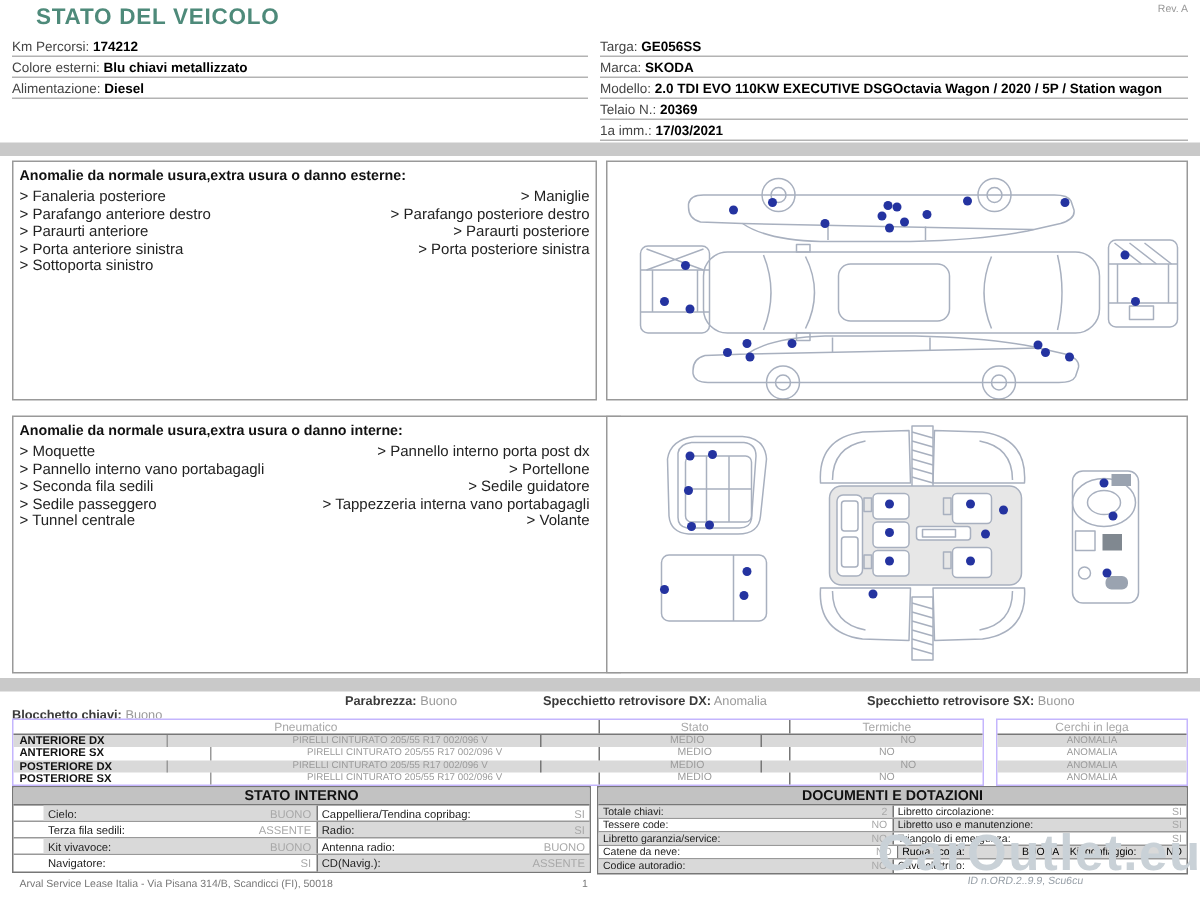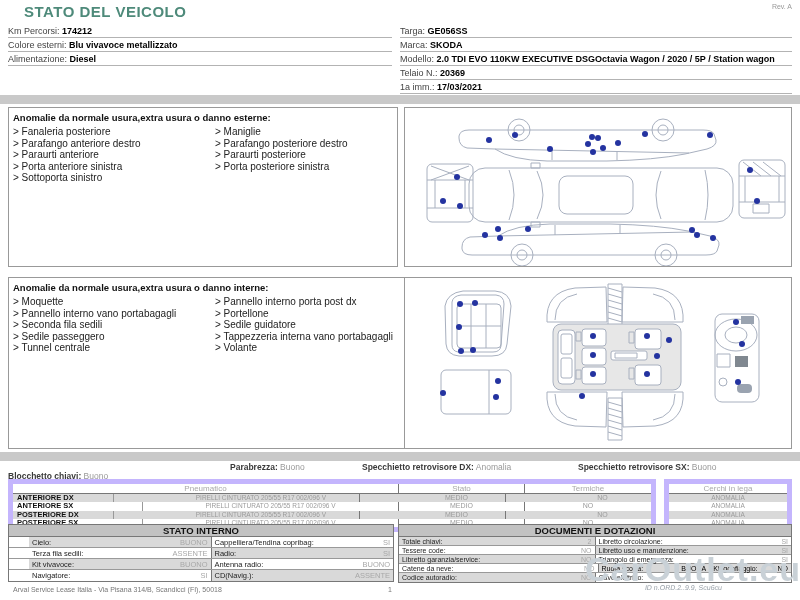--- a/index.html
+++ b/index.html
@@ -16,27 +16,27 @@
   .hrow .lbl { color:#444; }
   .hrow .val { font-weight:bold; color:#000; }
 
   .bar { left:0; width:800px; height:9px; background:#c9c9c9; }
 
   .panel { border:1px solid #999; background:#fff; }
   .panel-title { font-weight:bold; font-size:9.5px; padding:4px 4px 2px 4px; color:#111; }
   .cols { display:flex; padding:1px 4px; }
   .alist { list-style:none; font-size:10px; line-height:11.5px; color:#222; }
   .alist.c1 { width:172px; margin-right:30px; }
-  .alist.c2 { width:178px; }
+  .alist.c2 { width:178px;text-align:right; }
 
   .sumline { font-size:8.5px; }
   .sumline .lbl { font-weight:bold; color:#3a3a3a; }
   .sumline .val { color:#999; }
 
-  .ttbl { position:absolute; border:5px solid #c4b5fd; background:#fff; font-size:7px; }
+  .ttbl { position:absolute; border:1px solid #c4b5fd; background:#fff; font-size:7px; }
   .throw { display:flex; height:10px; border-bottom:1px solid #777; }
   .thc { color:#a8a8a8; font-size:8px; text-align:center; line-height:10px; border-right:1px solid #777; }
   .thc:last-child { border-right:none; }
   .tdrow { display:flex; height:8.25px; align-items:center; }
   .tdrow.g { background:#d9d9d9;gap:48px; }
   .pos { width:132px; font-weight:bold; color:#111; font-size:7.5px; padding-left:4px; border-right:1px solid #999; align-self:stretch; line-height:8.25px; }
   .spec { width:260px; text-align:center; color:#9b9b9b; font-size:6.5px; border-right:1px solid #777; align-self:stretch; line-height:8.25px; }
   .midc { width:128px; text-align:center; color:#9b9b9b; border-right:1px solid #777; align-self:stretch; line-height:8.25px; }
   .midc:last-child { border-right:none; }
   .cerc { width:100%; text-align:center; color:#9b9b9b; font-size:6.5px; line-height:8.25px; }
@@ -65,21 +65,21 @@
 </head>
 <body>
 
 <div class="page">
 
   <div class="abs doc-title">STATO DEL VEICOLO</div>
   <div class="abs rev">Rev. A</div>
 
   <div class="abs hblock" style="left:8px; top:24px; width:384px;">
     <div class="hrow"><span class="lbl">Km Percorsi:</span> <span class="val">174212</span></div>
-    <div class="hrow"><span class="lbl">Colore esterni:</span> <span class="val">Blu vivavoce metallizzato</span></div>
+    <div class="hrow"><span class="lbl">Colore esterni:</span> <span class="val">Blu chiavi metallizzato</span></div>
     <div class="hrow"><span class="lbl">Alimentazione:</span> <span class="val">Diesel</span></div>
   </div>
 
   <div class="abs hblock" style="left:400px; top:24px; width:392px;">
     <div class="hrow"><span class="lbl">Targa:</span> <span class="val">GE056SS</span></div>
     <div class="hrow"><span class="lbl">Marca:</span> <span class="val">SKODA</span></div>
     <div class="hrow"><span class="lbl">Modello:</span> <span class="val">2.0 TDI EVO 110KW EXECUTIVE DSGOctavia Wagon / 2020 / 5P / Station wagon</span></div>
     <div class="hrow"><span class="lbl">Telaio N.:</span> <span class="val">20369</span></div>
     <div class="hrow"><span class="lbl">1a imm.:</span> <span class="val">17/03/2021</span></div>
   </div>

